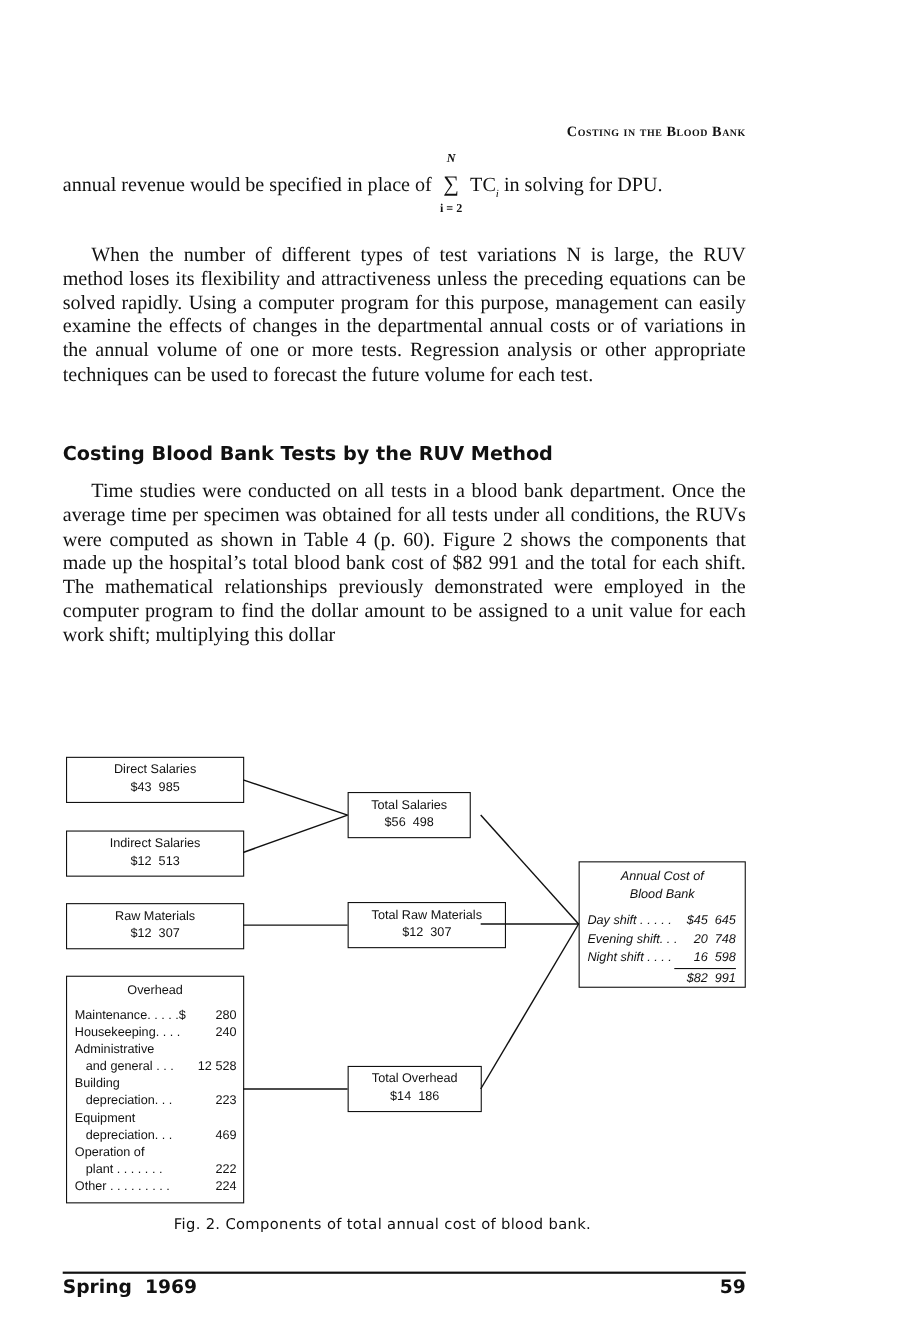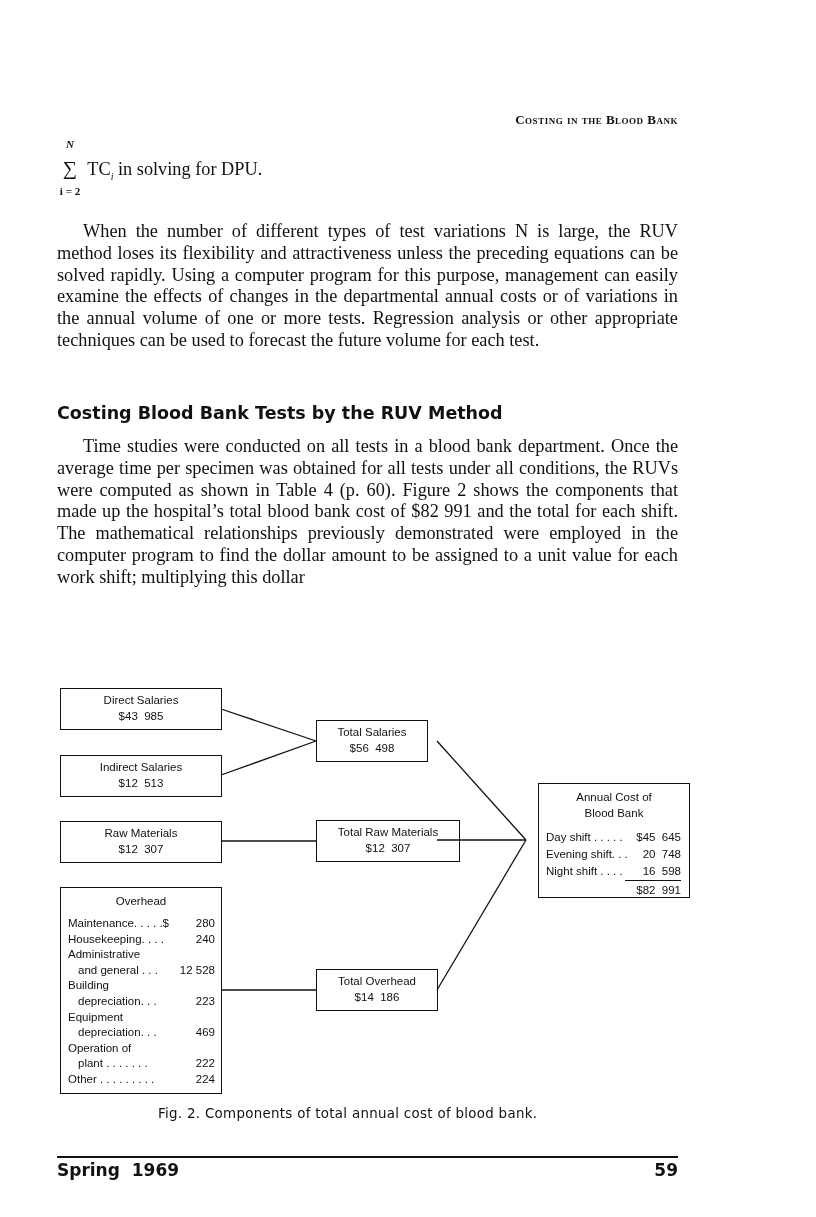--- a/index.html
+++ b/index.html
@@ -51,20 +51,21 @@
   .footer-right { position: absolute; right: 138px; top: 1160px;
     font-family: "DejaVu Sans", sans-serif; font-weight: bold; font-size: 17px; }
 </style>
 </head>
 <body>
 
 <div class="running-head">Costing in the Blood Bank</div>
 
 <div class="text-block" style="top:148px;">
   <p style="margin-top:10px;">
+    <span>annual revenue would be specified in place of</span>
     <span class="sigma-wrap">
       <span class="sigma-n">N</span>
       <span class="sigma-sym">∑</span>
       <span class="sigma-i">i = 2</span>
     </span>
     <span>TC</span><sub style="font-size:10px;font-style:italic;">i</sub><span> in solving for DPU.</span>
   </p>
 </div>
 
 <div class="text-block" style="top:221px;">
@@ -160,21 +161,21 @@
 <div class="box" style="left:316px;top:820px;width:144px;height:42px;">
   <span class="t">Total Raw Materials</span>
   <span class="v" style="white-space:pre;">$12  307</span>
 </div>
 
 <div class="box" style="left:316px;top:969px;width:122px;height:42px;">
   <span class="t">Total Overhead</span>
   <span class="v" style="white-space:pre;">$14  186</span>
 </div>
 
-<div class="box" style="left:538px;top:783px;width:152px;height:115px;">
+<div class="box" style="left:526px;top:783px;width:152px;height:115px;font-style:italic;">
   <span class="ac-title">Annual Cost of</span>
   <span class="ac-title" style="padding-top:0;">Blood Bank</span>
   <div class="ac-rows">
     <div class="ac-row">
         <span>Day shift . . . . .</span>
         <span style="white-space:pre;">$45  645</span>
       </div>
     <div class="ac-row">
         <span>Evening shift. . .</span>
         <span style="white-space:pre;">20  748</span>

